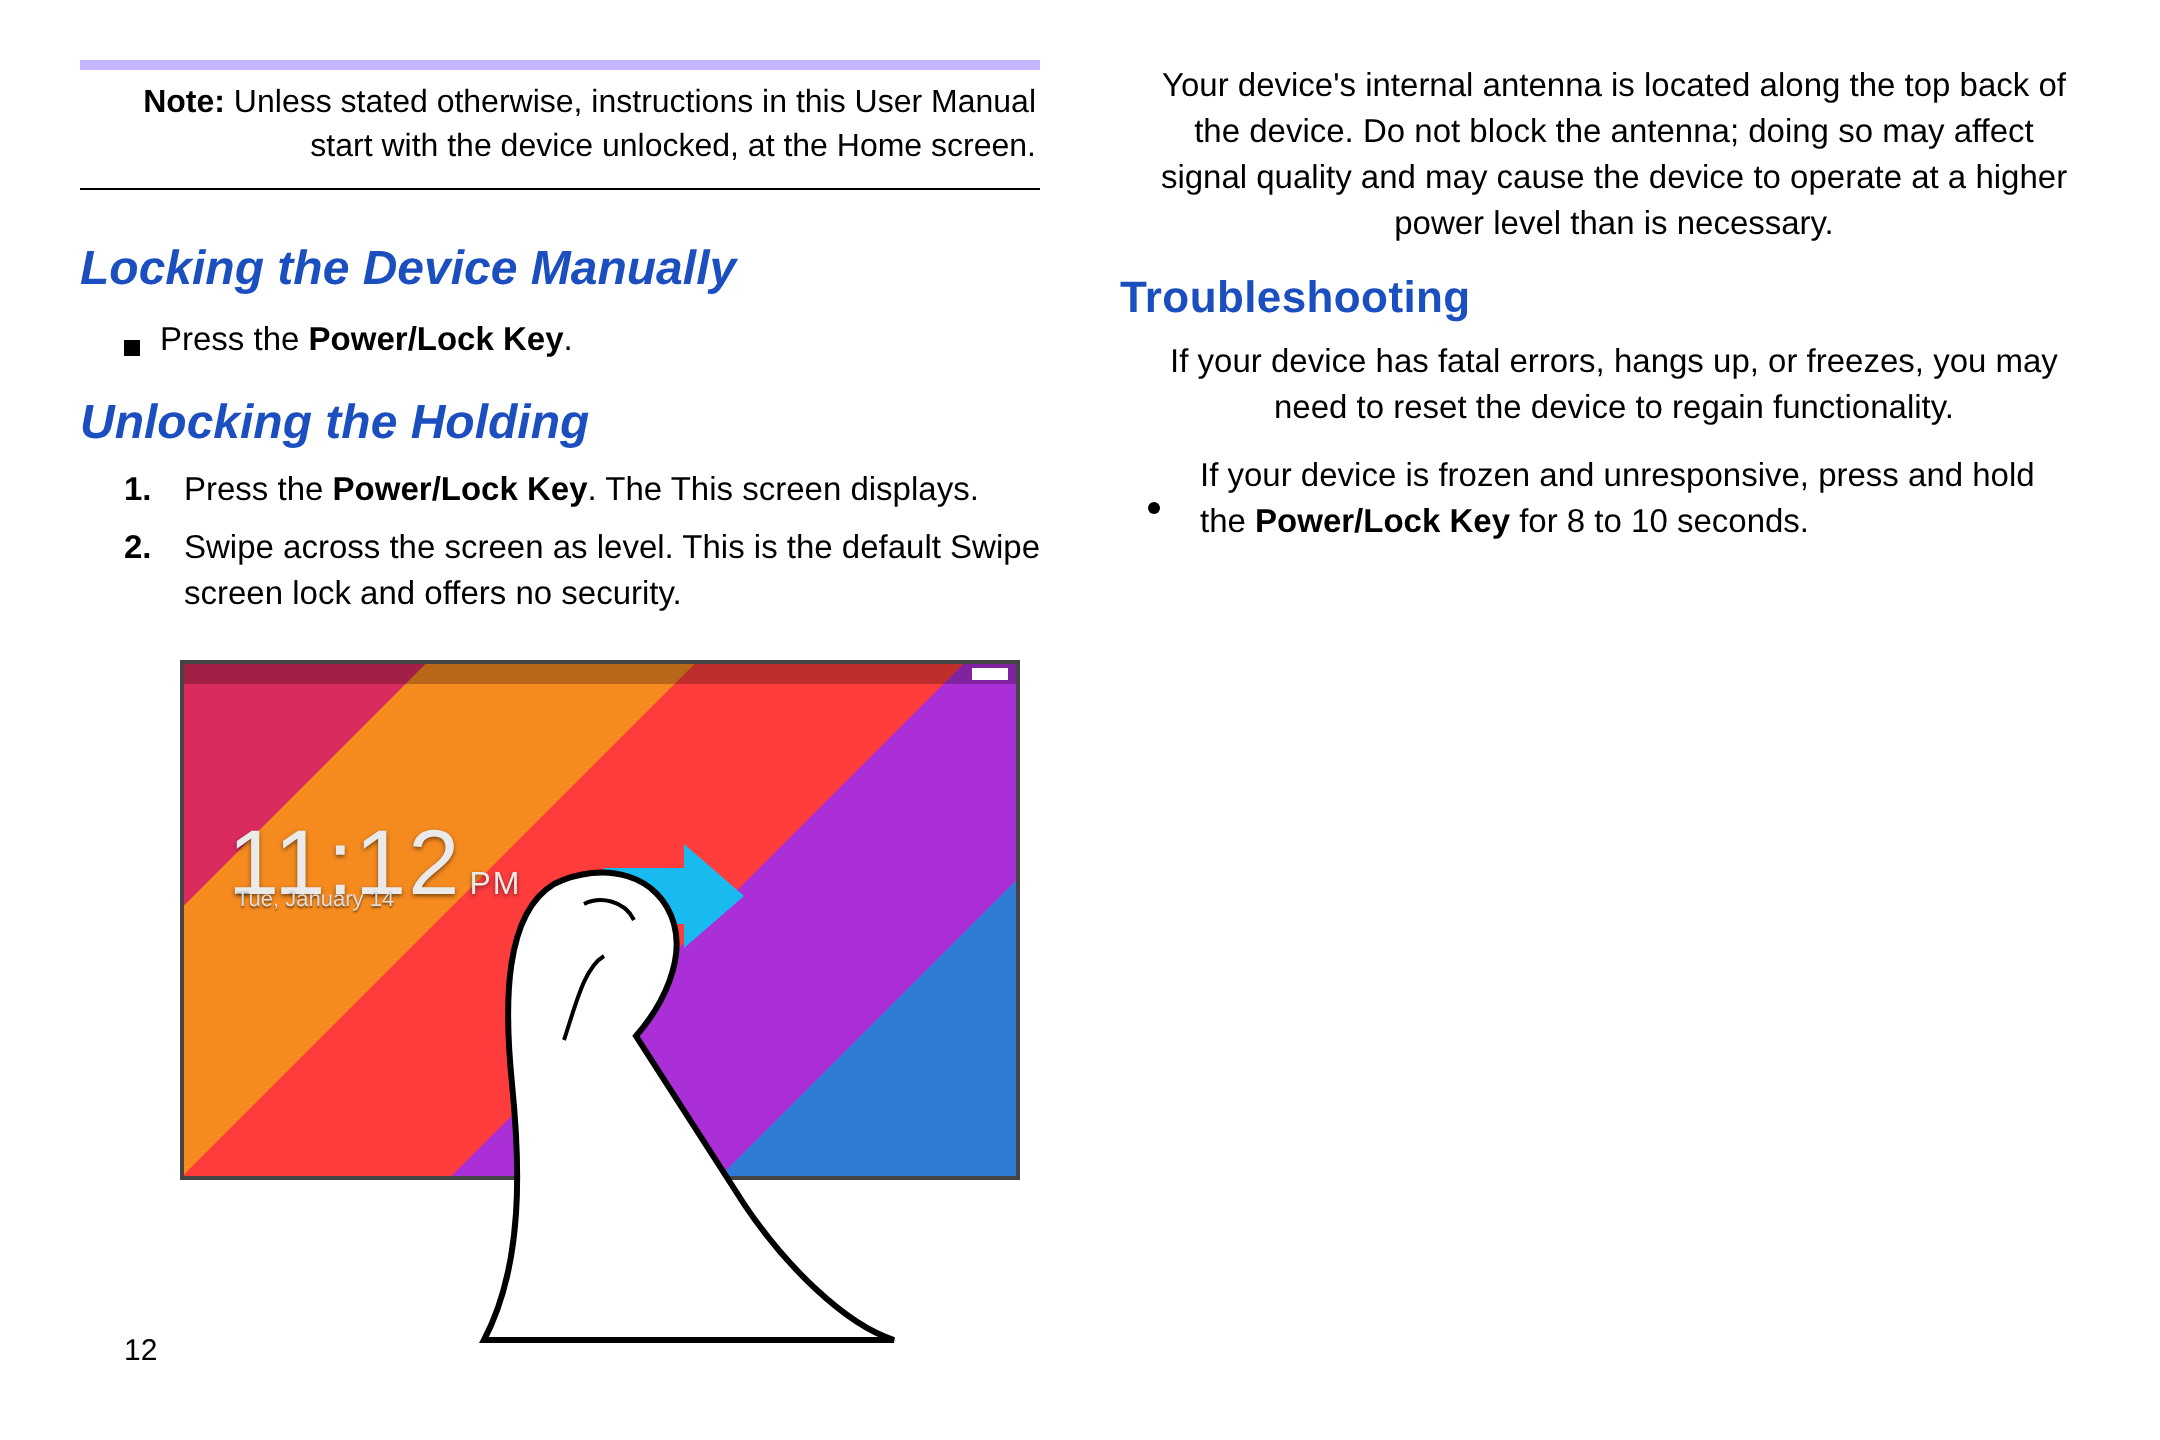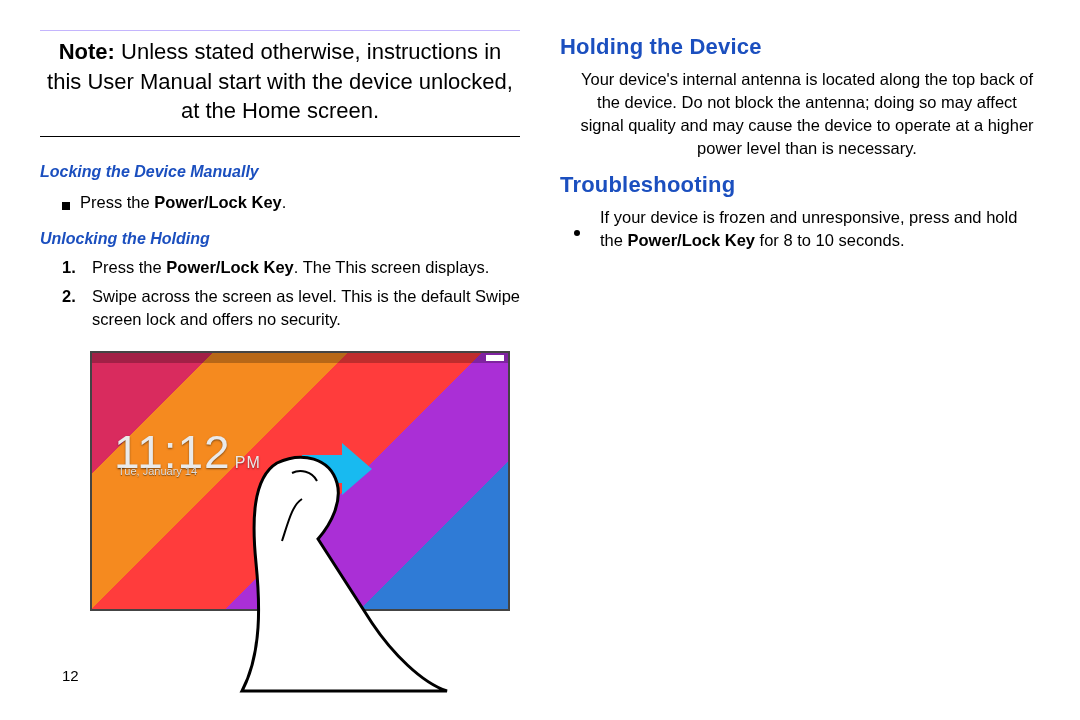--- a/index.html
+++ b/index.html
@@ -17,34 +17,34 @@
     padding: 30px 40px 20px 40px;
     gap: 40px;
     height: 100%;
   }
   .col {
     flex: 1;
     display: flex;
     flex-direction: column;
   }
   .note-box {
-    border-top: 1px solid #c4b5fd;
+    border-top: 5px solid #c4b5fd;
     border-bottom: 1px solid #000;
     padding: 6px 2px 10px 2px;
-    font-size: 22px;
+    font-size: 16px;
     line-height: 1.35;
-    text-align: center;
+    text-align: right;
     margin-bottom: 18px;
   }
   .note-box .note-label { font-weight: bold; }
   .subheading {
     color: #1b4fbf;
     font-weight: bold;
     font-style: italic;
-    font-size: 16px;
+    font-size: 24px;
     margin: 8px 0 8px 0;
     font-family: Arial, Helvetica, sans-serif;
   }
   .heading {
     color: #1b4fbf;
     font-weight: 800;
     font-size: 22px;
     margin: 4px 0 6px 0;
     font-family: Arial, Helvetica, sans-serif;
     letter-spacing: 0.2px;
@@ -184,24 +184,24 @@
         <path d="M55 10 C80 -2 108 5 115 30 C120 48 110 70 96 86 L150 170 C170 200 200 230 225 238 L20 238 C40 200 38 150 34 110 C30 70 30 25 55 10 Z" fill="#ffffff" stroke="#000" stroke-width="3"></path>
         <path d="M70 20 C78 16 90 18 95 28" fill="none" stroke="#000" stroke-width="2"></path>
         <path d="M60 88 C66 70 70 52 80 46" fill="none" stroke="#000" stroke-width="2"></path>
       </svg>
     </div>
 
   </div>
 
   <div class="col">
 
-    <div class="heading">Holding the Device</div>
     <div class="bodytext">Your device's internal antenna is located along the top back of the device. Do not block the antenna; doing so may affect signal quality and may cause the device to operate at a higher power level than is necessary.</div>
 
     <div class="heading">Troubleshooting</div>
+    <div class="bodytext">If your device has fatal errors, hangs up, or freezes, you may need to reset the device to regain functionality.</div>
 
     <div class="bullet-row" style="margin-left:14px;gap:20px;">
       <div class="bullet-dot"></div>
       <div>
         <span>If your device is frozen and unresponsive, press and hold the </span><span class="strong">Power/Lock Key</span><span> for 8 to 10 seconds.</span>
       </div>
     </div>
 
   </div>
 

